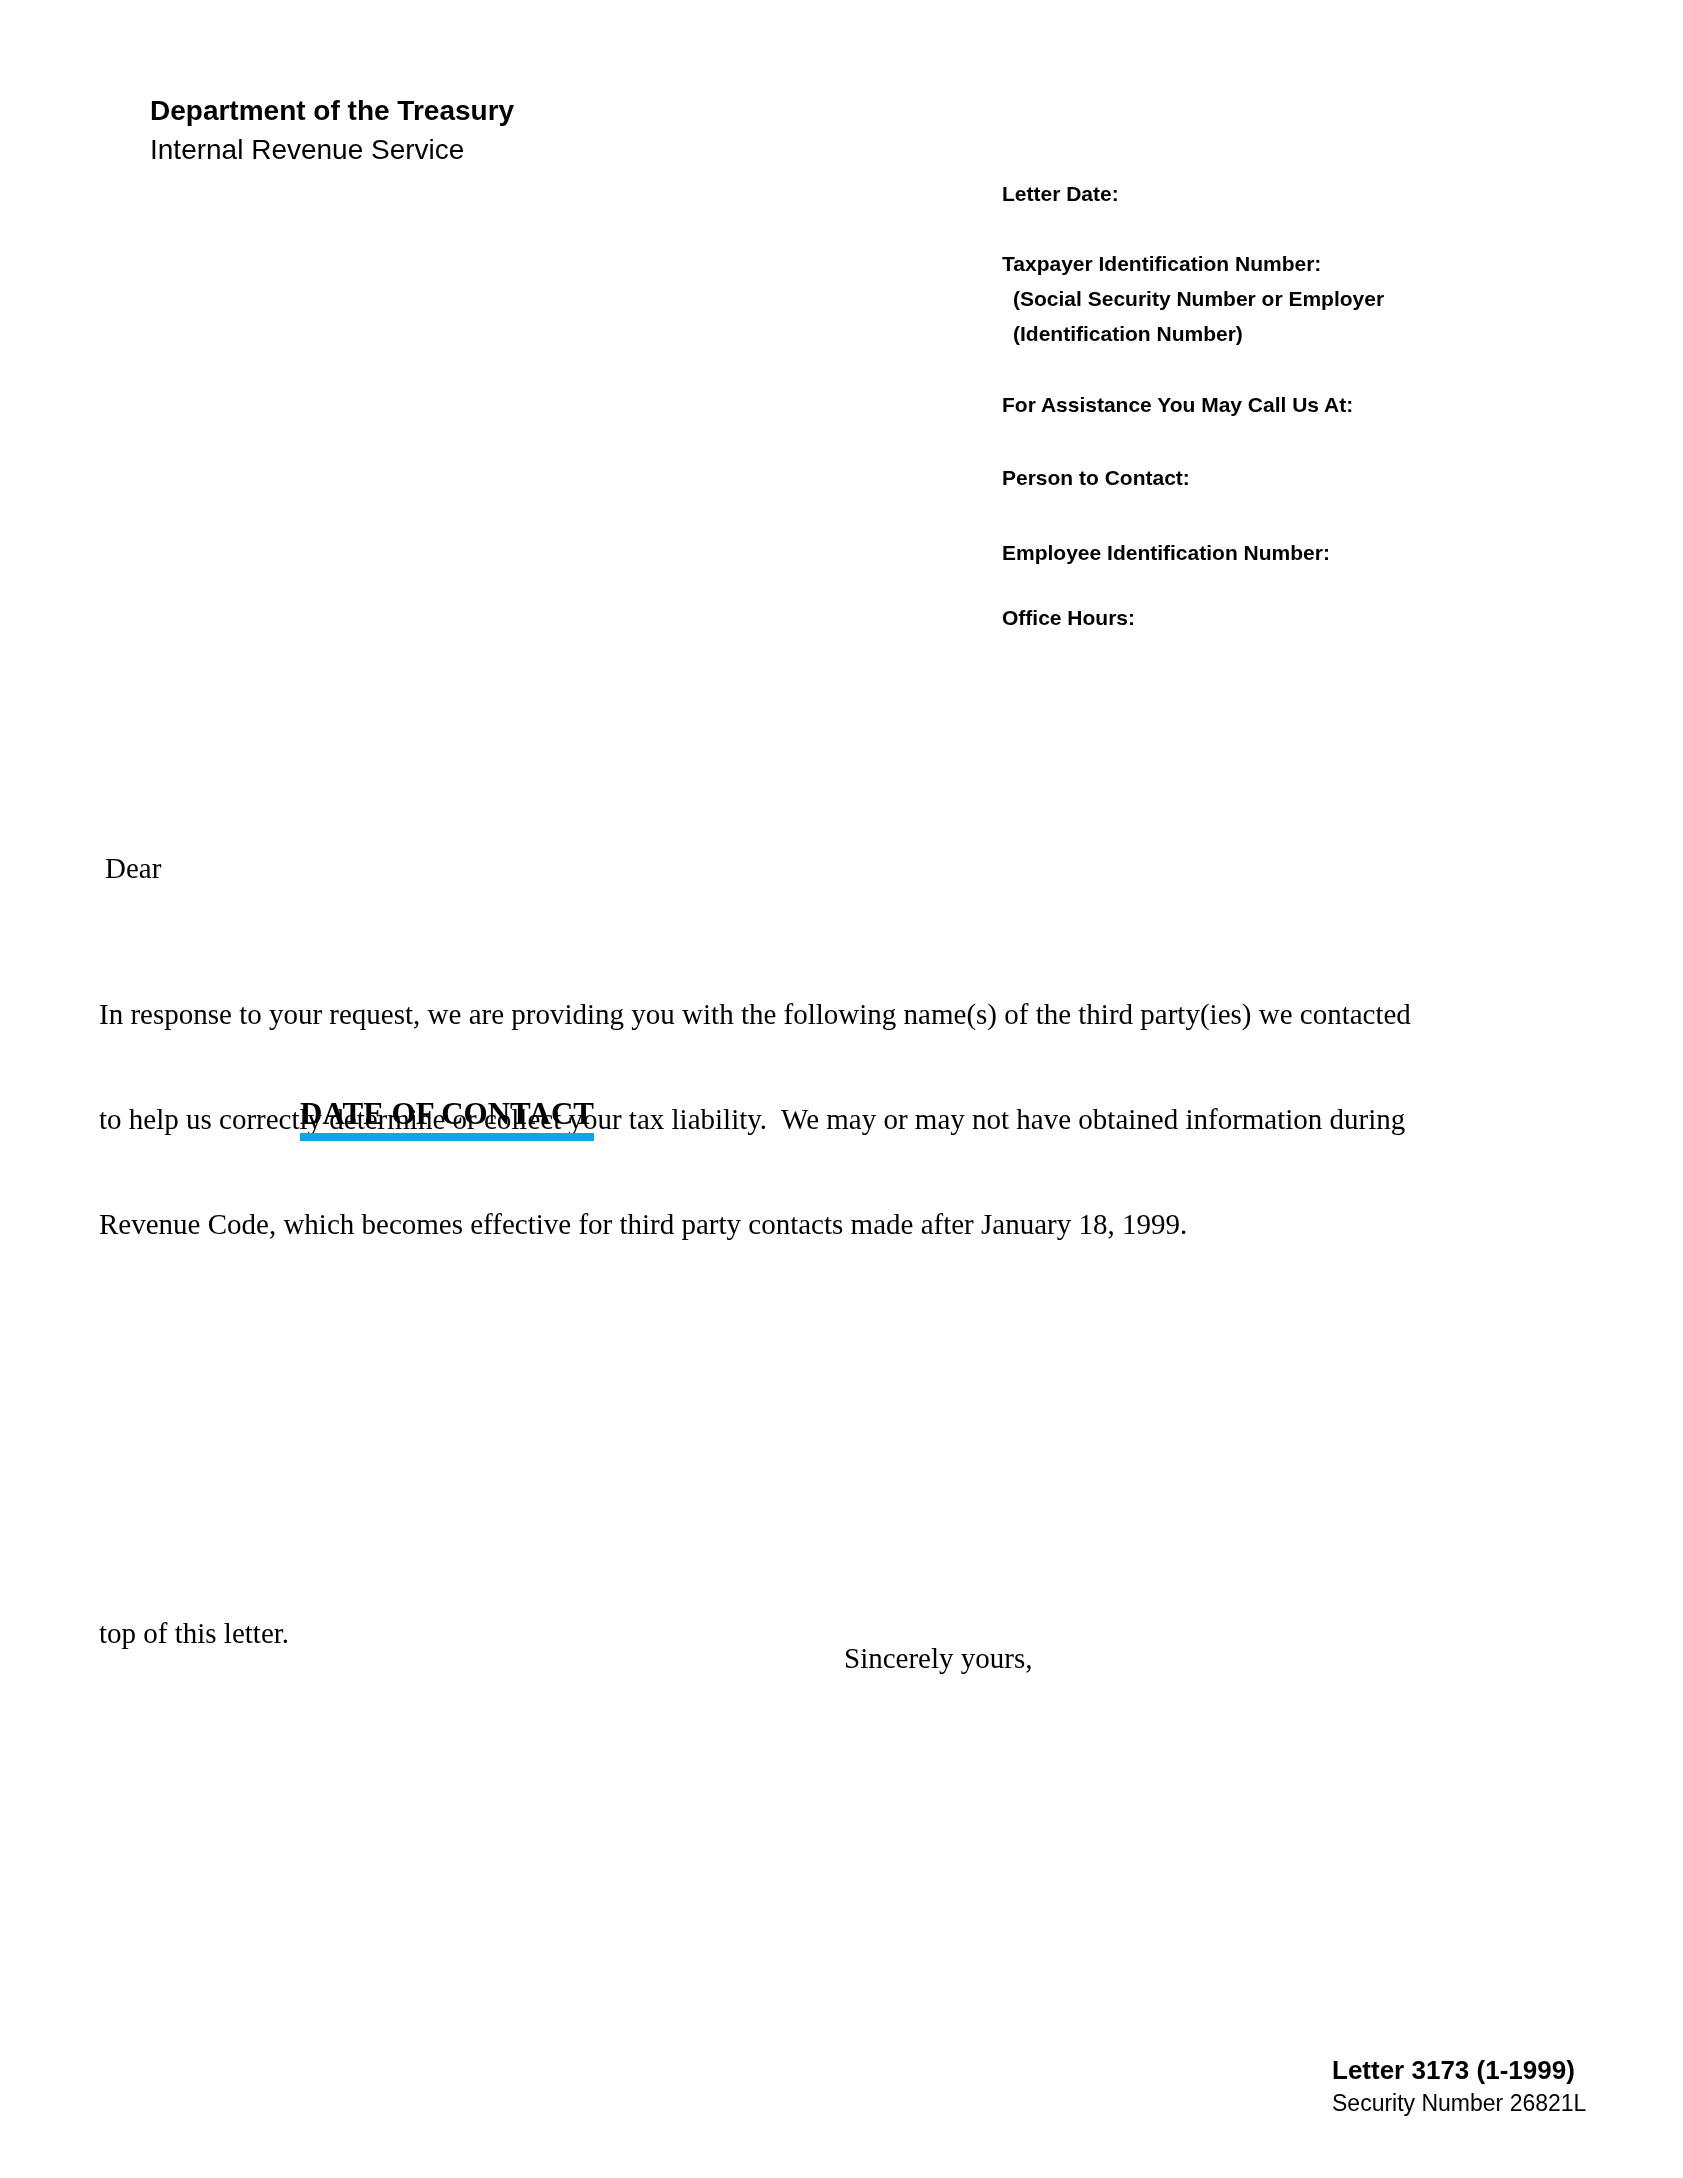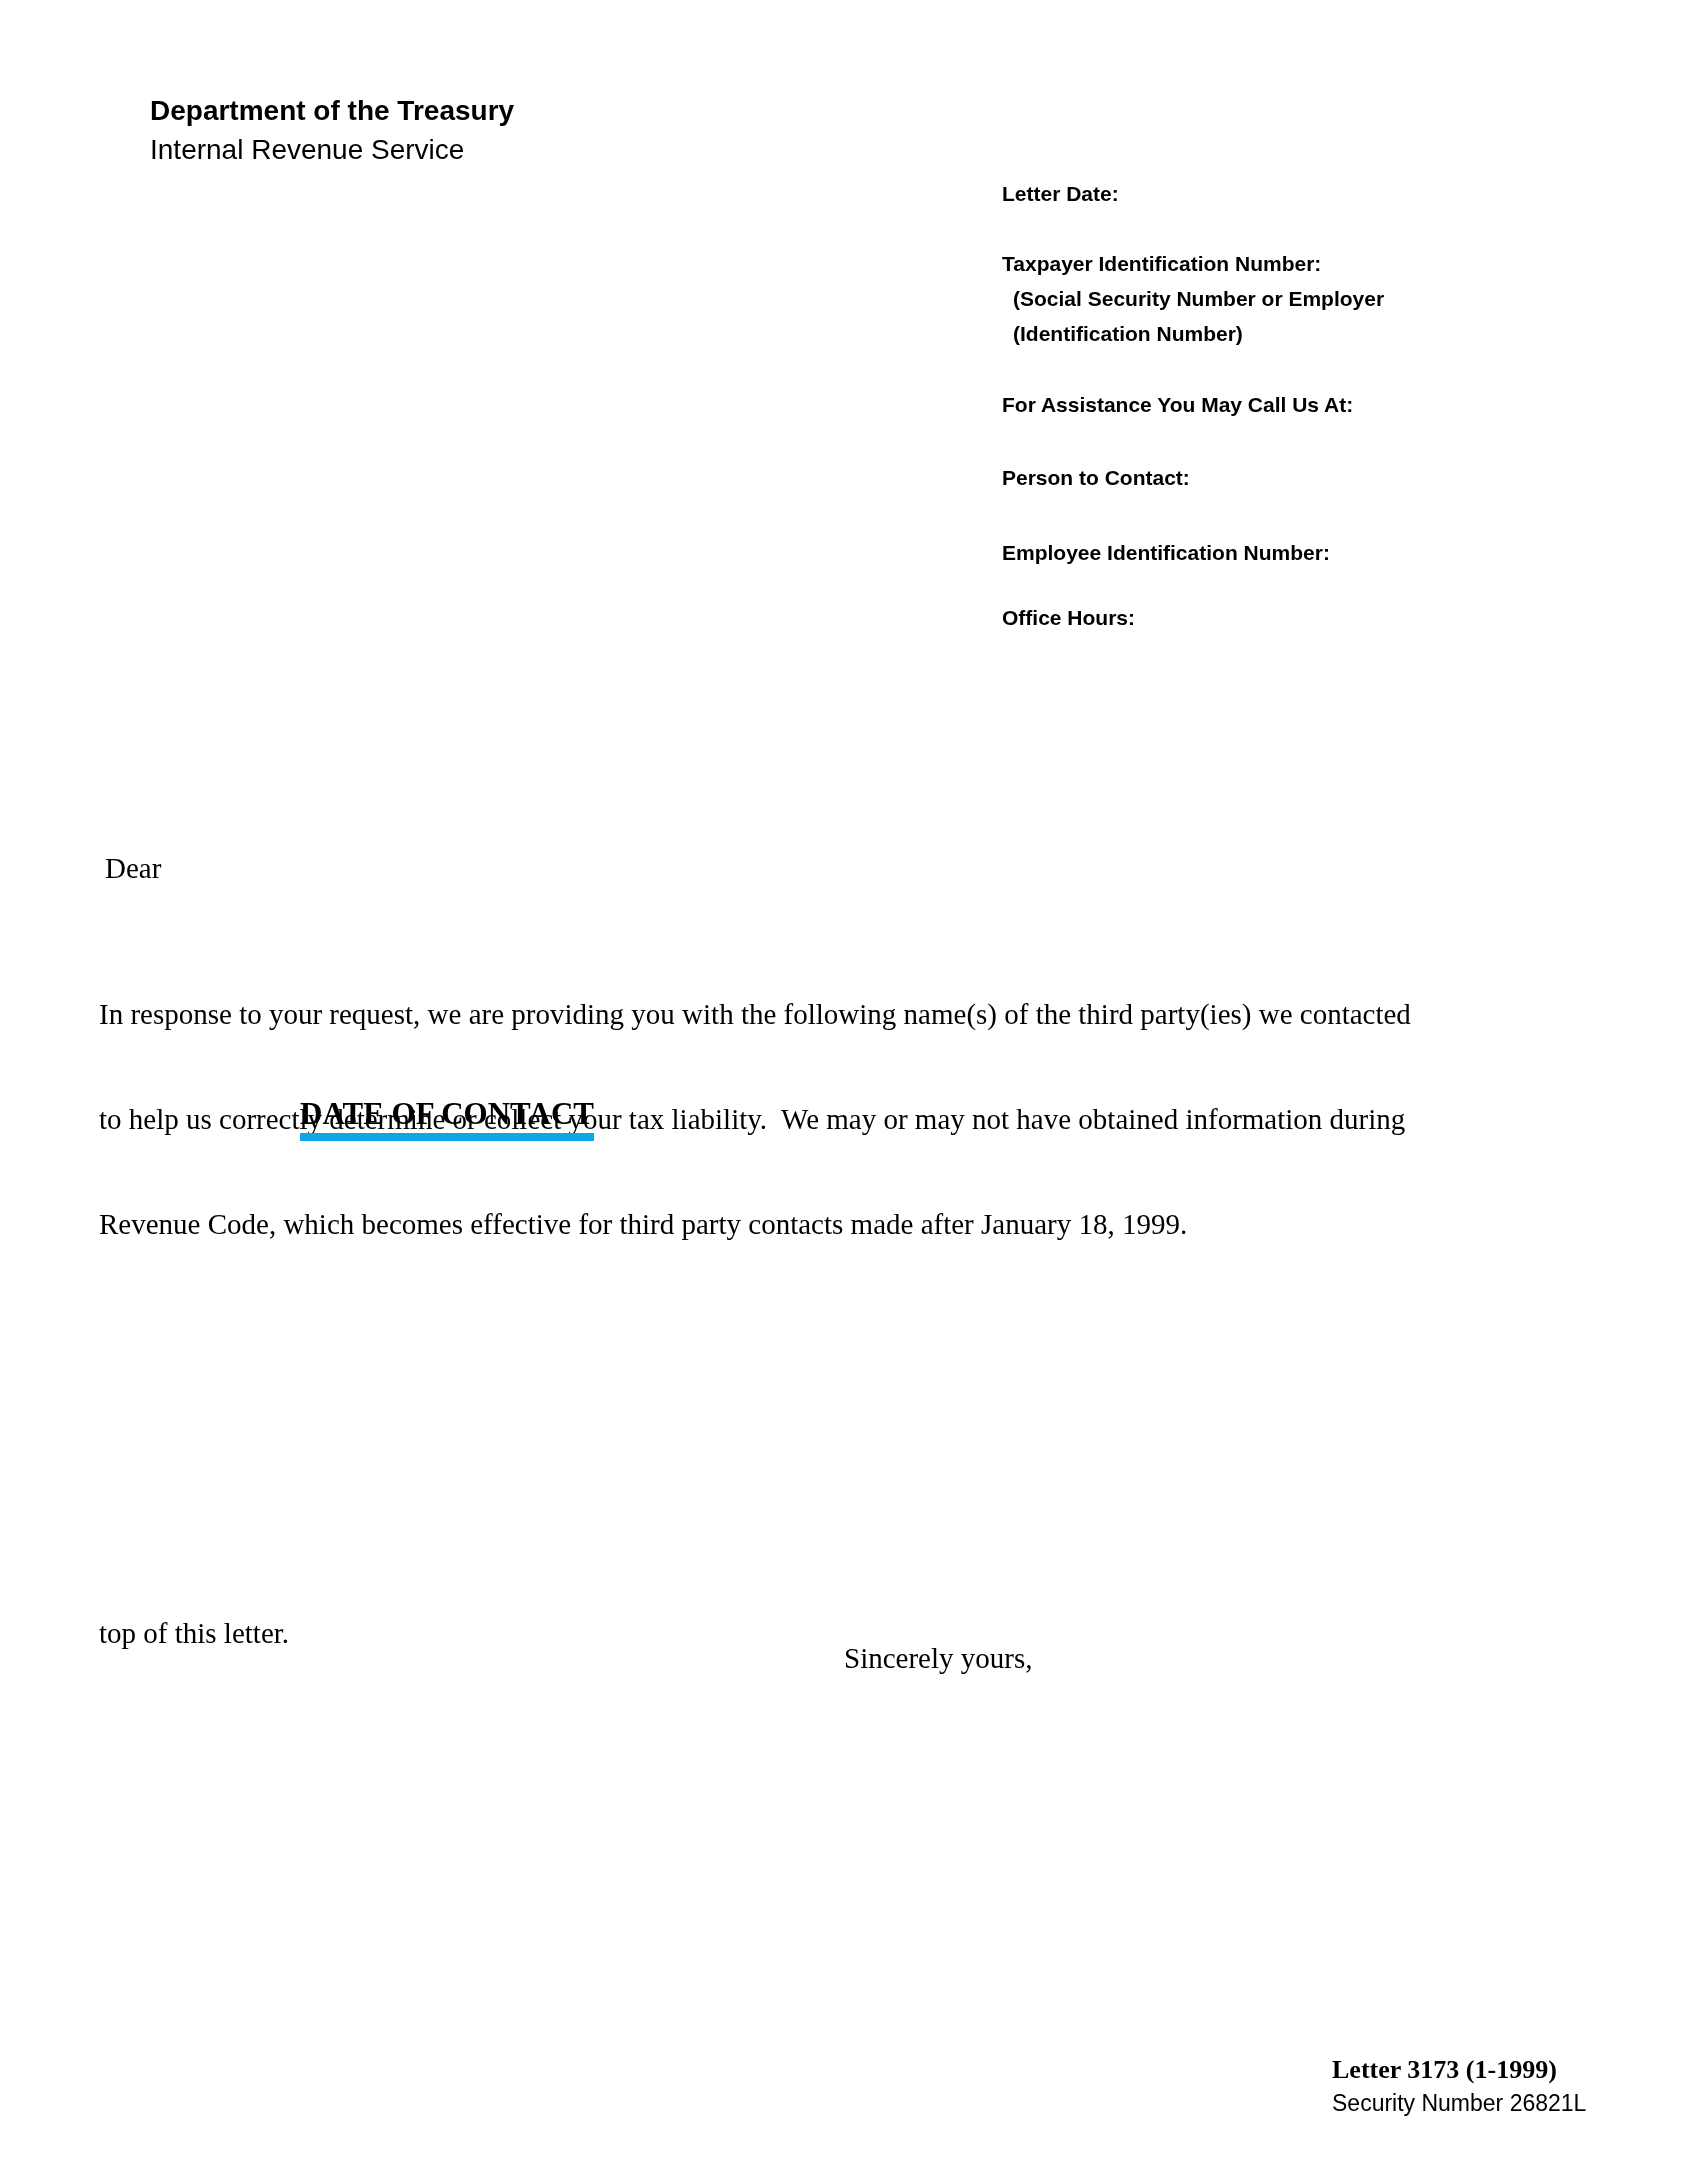--- a/index.html
+++ b/index.html
@@ -55,21 +55,21 @@
     font-family: "Liberation Serif", "DejaVu Serif", serif;
     font-weight: bold;
     font-size: 31px;
     line-height: 34px;
     border-bottom: 8px solid #0ea5e9;
     padding-bottom: 2px;
   }
 
   
   .footer-letter {
-    font-family: Liberation Serif, serif;
+    font-family: Liberation Sans, sans-serif;
     font-weight: bold;
     font-size: 26px;
     line-height: 30px;
   }
   .footer-catalog {
     font-family: "Liberation Sans", sans-serif;
     font-weight: normal;
     font-size: 23px;
     line-height: 28px;
   }

